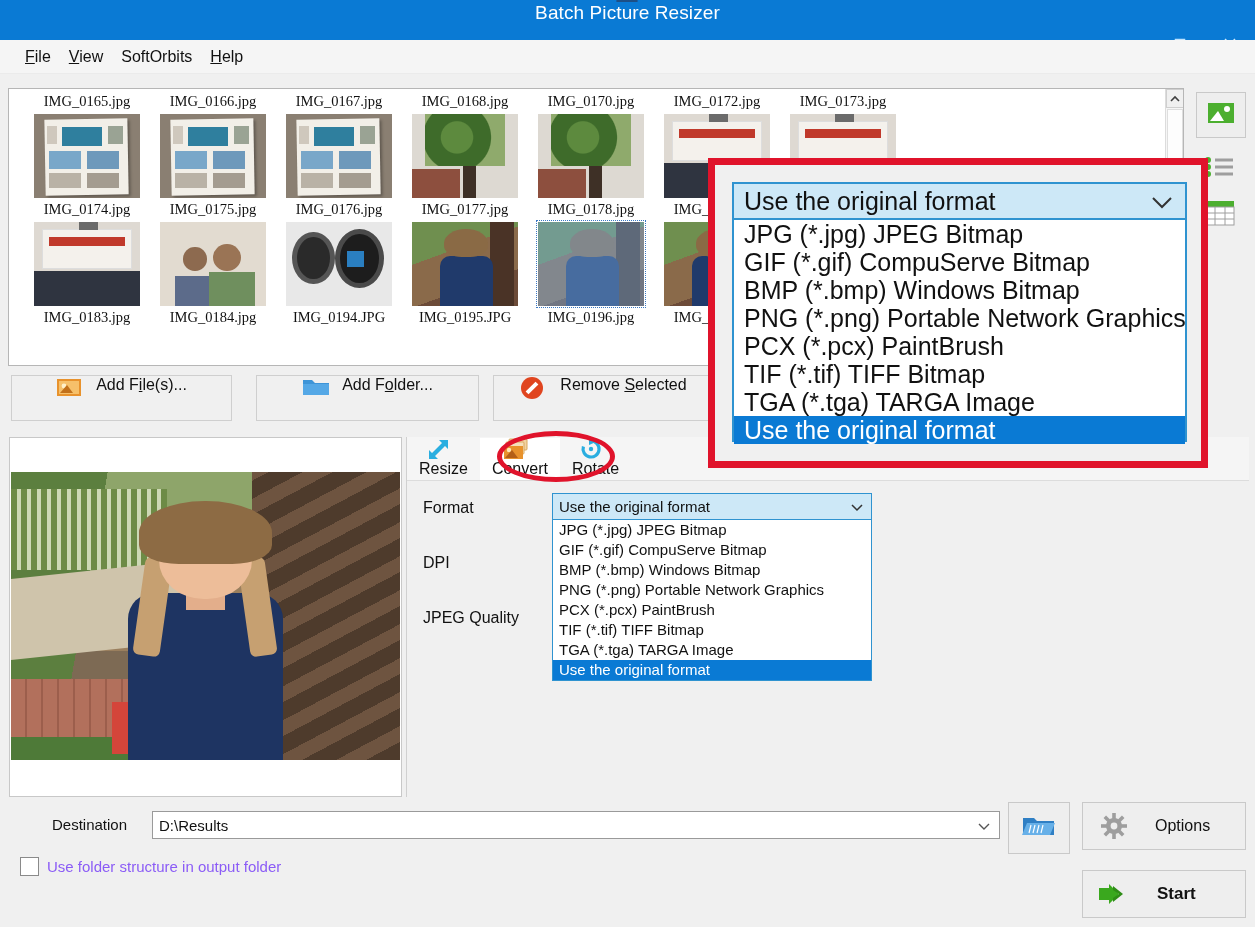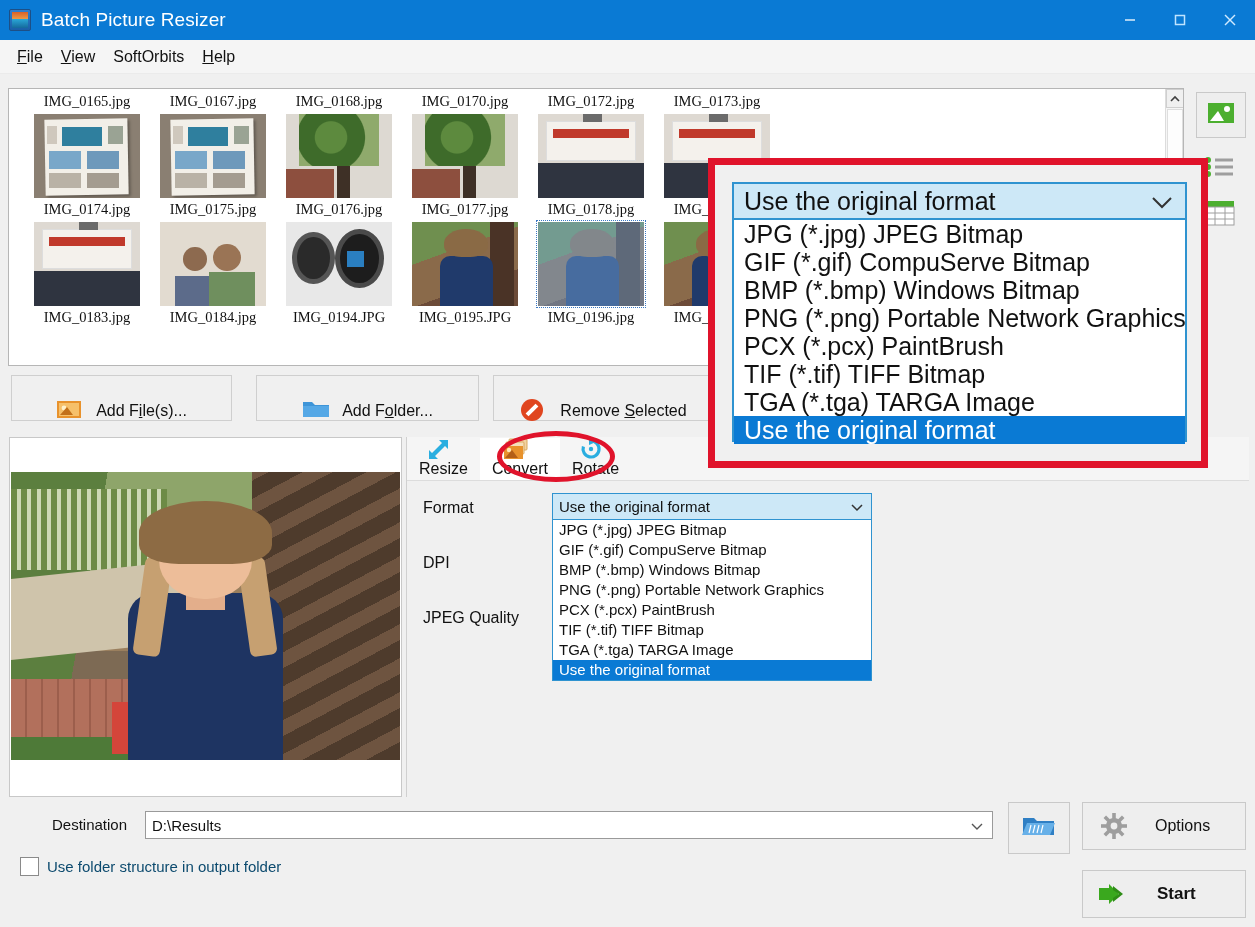--- a/index.html
+++ b/index.html
@@ -8,41 +8,41 @@
     width:1255px; height:927px;
     font-family:"Liberation Sans", sans-serif;
     background:#f0f0f0;
     overflow:hidden;
     position:relative;
   }
 
   
   .titlebar{
     position:absolute; left:0; top:0; width:1255px; height:40px;
-    background:#0a7ad4; display:flex; align-items:center;
+    background:#0a7ad4; display:flex; align-items:center;flex-direction:column;
   }
   .app-icon{
     width:22px; height:22px; margin-left:9px; margin-right:10px;
     border-radius:2px; position:relative; overflow:hidden;
     background:linear-gradient(#2f7fd0,#1a5fa8);
     border:1px solid #1d4f86;
   }
   .app-icon .sky{position:absolute;left:2px;top:2px;right:2px;height:8px;background:linear-gradient(#d8612a,#f0a24a);}
   .app-icon .sea{position:absolute;left:2px;bottom:2px;right:2px;height:9px;background:linear-gradient(#2aa7d8,#156a9c);}
   .title-text{
     color:#fff; font-size:19px; letter-spacing:.1px;
   }
   .wincontrols{margin-left:auto; display:flex; height:40px;}
   .wc{width:50px;height:40px;display:flex;align-items:center;justify-content:center;}
   .wc svg{display:block;}
 
   
   .menubar{
     position:absolute; left:0; top:40px; width:1255px; height:34px;
-    background:#f5f5f5; display:flex; align-items:center; padding-left:8px;
+    background:#f5f5f5; display:flex; align-items:center; padding-left:16px;
     border-bottom:1px solid #ebebeb;
   }
   .menuitem{
     font-size:16px; color:#111; padding:3px 9px; white-space:nowrap;
   }
   .menuitem u{ text-decoration:underline; }
 
   
   .thumbpane{
     position:absolute; left:8px; top:88px; width:1176px; height:278px;
@@ -141,21 +141,21 @@
   .rail .railbtn{
     width:50px;height:46px;background:#eeeeee;border:1px solid #c9c9c9;
     display:flex;align-items:center;justify-content:center;margin-bottom:14px;
   }
   .rail .railicon{width:48px;height:34px;display:flex;align-items:center;justify-content:center;margin-bottom:12px;}
 
   
   .actionrow{position:absolute;left:11px;top:375px;width:1173px;height:48px;}
   .abtn{
     position:absolute; top:0; height:46px; background:#f0f0f0;
-    border:1px solid #cfcfcf; display:flex; align-items:flex-end; justify-content:center;
+    border:1px solid #cfcfcf; display:flex; align-items:flex-start; justify-content:center;
     font-size:16px; color:#111;
   }
   .abtn .ico{width:26px;height:22px;margin-right:14px;flex:none;}
   .abtn .lbl{min-width:0;}
   #btnAddFiles{left:0;width:221px;}
   #btnAddFolder{left:245px;width:223px;}
   #btnRemove{left:482px;width:221px;}
 
   
   .preview{
@@ -246,42 +246,42 @@
   }
   .callout .copt.sel{ background:#0a7ad4; color:#fff; }
 
   
   .ellipse{
     position:absolute; left:497px; top:431px; width:118px; height:51px;
     border:5px solid #e0132b; border-radius:50%; pointer-events:none;
   }
   .destlabel{position:absolute;left:52px;top:816px;font-size:15px;color:#111;}
   .destbox{
-    position:absolute;left:145px;top:811px;width:848px;height:28px;background:#fff;
+    position:absolute;left:152px;top:811px;width:848px;height:28px;background:#fff;
     border:1px solid #9a9a9a; display:flex;align-items:center;padding-left:6px;font-size:15px;color:#111;
   }
   .destbox .chev{margin-left:auto;margin-right:8px;}
   .browsebtn{
     position:absolute;left:1008px;top:802px;width:62px;height:52px;background:#eeeeee;
     border:1px solid #c9c9c9;display:flex;align-items:center;justify-content:center;
   }
   .optbtn{
     position:absolute;left:1082px;top:802px;width:164px;height:48px;background:#eeeeee;
     border:1px solid #c9c9c9;display:flex;align-items:center;font-size:16px;color:#111;
   }
   .optbtn .ico{width:26px;height:26px;margin-left:18px;margin-right:28px;flex:none;}
   .startbtn{
     position:absolute;left:1082px;top:870px;width:164px;height:48px;background:#eeeeee;
     border:1px solid #c9c9c9;display:flex;align-items:center;font-size:17px;font-weight:bold;color:#111;
   }
   .startbtn .ico{width:30px;height:24px;margin-left:16px;margin-right:28px;flex:none;}
 
   .chkrow{position:absolute;left:20px;top:857px;display:flex;align-items:center;}
   .chkbox{width:19px;height:19px;background:#fff;border:1px solid #8a8a8a;margin-right:8px;}
-  .chklabel{font-size:15px;color:#0c4a6e;}
+  .chklabel{font-size:15px;color:#8b5cf6;}
 </style>
 </head>
 <body>
 
 <div class="titlebar">
   <div class="app-icon">
     <div class="sky"></div>
       <div class="sea"></div>
   </div>
   <div class="title-text">Batch Picture Resizer</div>
@@ -310,20 +310,33 @@
   <div class="menuitem"><u>V</u><span>iew</span></div>
   <div class="menuitem"><span>SoftOrbits</span></div>
   <div class="menuitem"><u>H</u><span>elp</span></div>
 </div>
 
 <div class="thumbpane">
   <div class="thumbgrid" id="thumbgrid">
       <div class="thumbrow">
         <div class="thumbcell">
           <div class="thumbcaption">IMG_0165.jpg</div>
+          <div class="thumbimg t-poster">
+            <div class="board"></div>
+            <div class="b6"></div>
+            <div class="b1"></div>
+            <div class="b7"></div>
+            <div class="b2"></div>
+            <div class="b3"></div>
+            <div class="b4"></div>
+            <div class="b5"></div>
+          </div>
+        </div>
+        <div class="thumbcell">
+          <div class="thumbcaption">IMG_0166.jpg</div>
           <div class="thumbimg t-poster">
             <div class="board"></div>
             <div class="b6"></div>
             <div class="b1"></div>
             <div class="b7"></div>
             <div class="b2"></div>
             <div class="b3"></div>
             <div class="b4"></div>
             <div class="b5"></div>
           </div>

